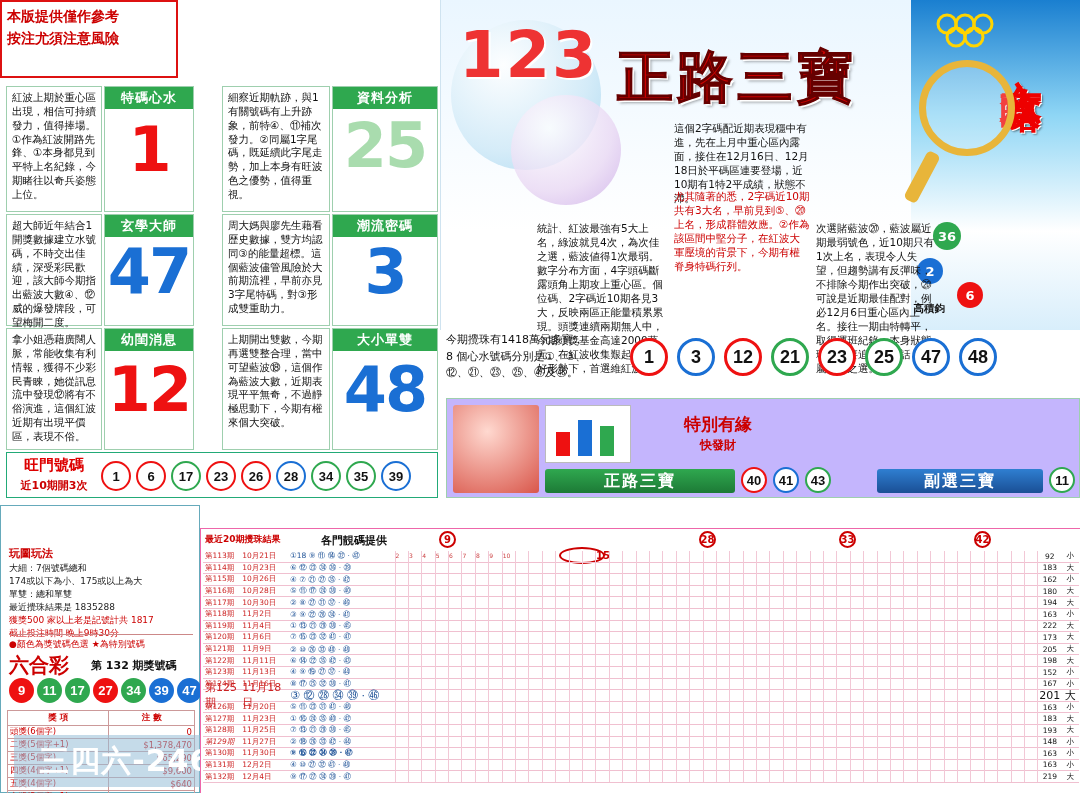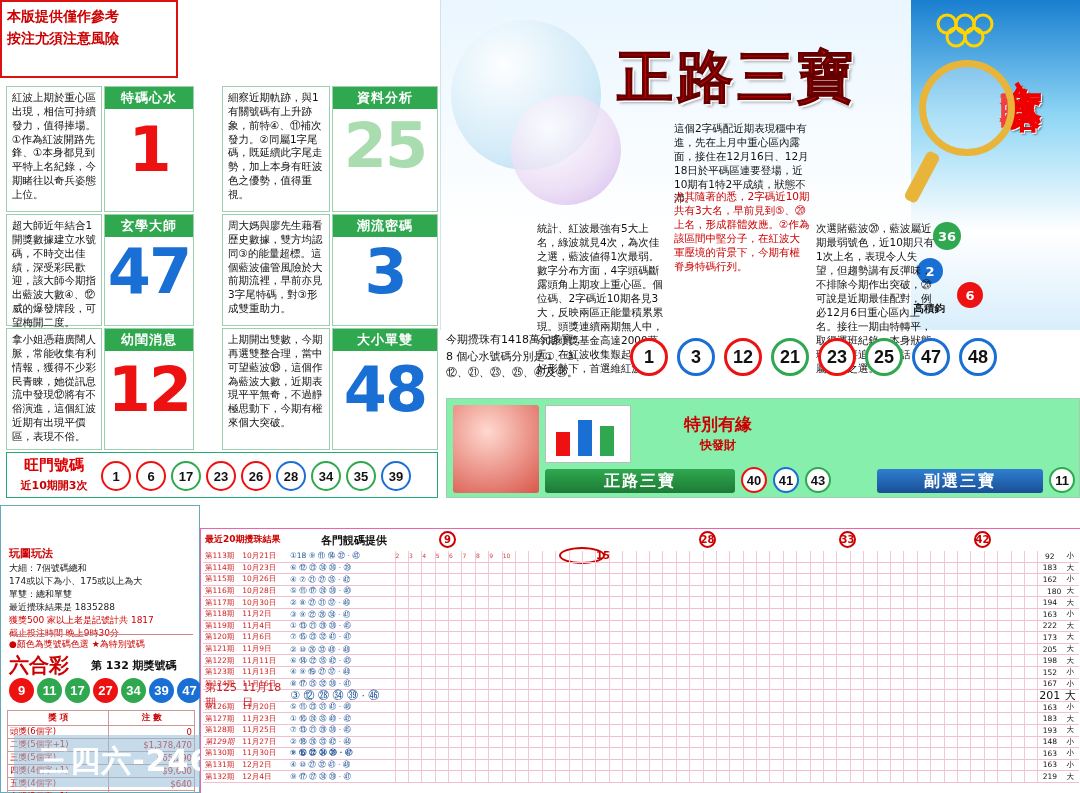--- a/index.html
+++ b/index.html
@@ -112,20 +112,22 @@
   <div>本版提供僅作參考</div>
   <div>按注尤須注意風險</div>
 </div>
 
 <div class="abs" id="masthead" style="background:linear-gradient(180deg,#eaf6ff 0%,#ffffff 70%);border-left:1px solid #cfe3f0;">
 
   <div class="abs" style="left:10px;top:20px;width:150px;height:150px;border-radius:50%;
               background:radial-gradient(circle at 35% 30%, #ffffff, #cfe9f7 60%, #9fd2ee 100%);opacity:.85;"></div>
   <div class="abs" style="left:70px;top:95px;width:110px;height:110px;border-radius:50%;
               background:radial-gradient(circle at 35% 30%, #ffffff, #e9d8f3 60%, #c9a8e6 100%);opacity:.8;"></div>
+  <div class="abs" style="left:18px;top:18px;font-size:64px;font-weight:bold;color:#e33;letter-spacing:2px;
+              text-shadow:2px 2px 0 #fff;">123</div>
   <div class="abs" id="bigtitle" style="left:176px;top:40px;">正路三寶</div>
 
   <div class="abs" style="left:470px;top:0;width:170px;height:330px;
               background:linear-gradient(180deg,#1a7fd0,#8fd6f5 35%,#ffffff 70%,#d8eefb);"></div>
   <div class="abs" style="left:492px;top:10px;width:64px;height:42px;">
      <svg width="64" height="42" viewBox="0 0 64 42">
        <circle cx="14" cy="14" r="9" fill="none" stroke="#ffd400" stroke-width="3"></circle>
        <circle cx="32" cy="14" r="9" fill="none" stroke="#ffd400" stroke-width="3"></circle>
        <circle cx="50" cy="14" r="9" fill="none" stroke="#ffd400" stroke-width="3"></circle>
        <circle cx="23" cy="27" r="9" fill="none" stroke="#ffd400" stroke-width="3"></circle>
@@ -208,21 +210,21 @@
     <div class="ball" style="width: 38px; height: 38px; font-size: 18px; border: 3px solid rgb(238, 17, 17); color: rgb(17, 17, 17);">1</div>
     <div class="ball" style="width: 38px; height: 38px; font-size: 18px; border: 3px solid rgb(26, 111, 212); color: rgb(17, 17, 17);">3</div>
     <div class="ball" style="width: 38px; height: 38px; font-size: 18px; border: 3px solid rgb(238, 17, 17); color: rgb(17, 17, 17);">12</div>
     <div class="ball" style="width: 38px; height: 38px; font-size: 18px; border: 3px solid rgb(47, 168, 79); color: rgb(17, 17, 17);">21</div>
     <div class="ball" style="width: 38px; height: 38px; font-size: 18px; border: 3px solid rgb(238, 17, 17); color: rgb(17, 17, 17);">23</div>
     <div class="ball" style="width: 38px; height: 38px; font-size: 18px; border: 3px solid rgb(47, 168, 79); color: rgb(17, 17, 17);">25</div>
     <div class="ball" style="width: 38px; height: 38px; font-size: 18px; border: 3px solid rgb(26, 111, 212); color: rgb(17, 17, 17);">47</div>
     <div class="ball" style="width: 38px; height: 38px; font-size: 18px; border: 3px solid rgb(26, 111, 212); color: rgb(17, 17, 17);">48</div>
   </div>
 
-<div class="abs" style="left:446px;top:398px;width:634px;height:100px;background:#86efac;border:1px solid #9ecfae;">
+<div class="abs" style="left:446px;top:398px;width:634px;height:100px;background:#c4b5fd;border:1px solid #9ecfae;">
   <div class="abs" style="left:6px;top:6px;width:86px;height:88px;background:radial-gradient(circle at 40% 30%,#ffd9d0,#d9564a);border-radius:3px;"></div>
   <div class="abs" style="left:98px;top:6px;width:86px;height:58px;background:#fff;border:1px solid #bbb;">
       <div class="abs" style="left:10px;top:26px;width:14px;height:24px;background:#e11;"></div>
       <div class="abs" style="left:32px;top:14px;width:14px;height:36px;background:#1a6fd4;"></div>
       <div class="abs" style="left:54px;top:20px;width:14px;height:30px;background:#2fa84f;"></div>
   </div>
   <div class="abs" style="left:196px;top:14px;width:150px;text-align:center;color:#c00;font-size:17px;font-weight:bold;">特別有緣</div>
   <div class="abs" style="left:196px;top:38px;width:150px;text-align:center;color:#c00;font-size:12px;font-weight:bold;">快發財</div>
 
   <div class="abs greenbar" style="left:98px;top:70px;width:190px;height:24px;line-height:24px;">正路三寶</div>
@@ -534,21 +536,21 @@
           <span style="width: 13.4px; height: 11.6px; border-right: 0.5px solid rgb(242, 200, 214); position: relative;"></span>
           <span style="width: 13.4px; height: 11.6px; border-right: 0.5px solid rgb(242, 200, 214); position: relative;"></span>
           <span style="width: 13.4px; height: 11.6px; border-right: 0.5px solid rgb(242, 200, 214); position: relative;"></span>
           <span style="width: 13.4px; height: 11.6px; border-right: 0.5px solid rgb(242, 200, 214); position: relative;"></span>
           <span style="width: 13.4px; height: 11.6px; border-right: 0.5px solid rgb(242, 200, 214); position: relative;"></span>
           <span style="width: 13.4px; height: 11.6px; border-right: 0.5px solid rgb(242, 200, 214); position: relative;"></span>
           <span style="width: 13.4px; height: 11.6px; border-right: 0.5px solid rgb(242, 200, 214); position: relative;"></span>
           <span style="width: 13.4px; height: 11.6px; border-right: 0.5px solid rgb(242, 200, 214); position: relative;"><span class="dot" style="background: rgb(47, 168, 79); margin-top: 2px;"></span></span>
           <span style="width: 13.4px; height: 11.6px; border-right: 0.5px solid rgb(242, 200, 214); position: relative;"></span>
         </span>
-        <span style="width: 26px; text-align: right; color: rgb(17, 17, 17);">180</span>
+        <span style="width: 26px; text-align: center; color: rgb(17, 17, 17);">180</span>
         <span style="width: 20px; text-align: center; color: rgb(17, 17, 17);">大</span>
       </div>
       <div style="display: flex; align-items: center; height: 11.6px; font-size: 7.5px; color: rgb(204, 34, 34); border-bottom: 0.5px solid rgb(240, 192, 208);">
         <span style="width: 44px; padding-left: 2px;">第117期</span>
         <span style="width: 54px;">10月30日</span>
         <span style="width: 104px; color: rgb(26, 79, 149);">② ⑧ ㉗ ㉛ ㊲ · ㊻</span>
         <span style="flex: 1 1 0%; display: flex;">
           <span style="width: 13.4px; height: 11.6px; border-right: 0.5px solid rgb(242, 200, 214); position: relative;"></span>
           <span style="width: 13.4px; height: 11.6px; border-right: 0.5px solid rgb(242, 200, 214); position: relative;"></span>
           <span style="width: 13.4px; height: 11.6px; border-right: 0.5px solid rgb(242, 200, 214); position: relative;"></span>

